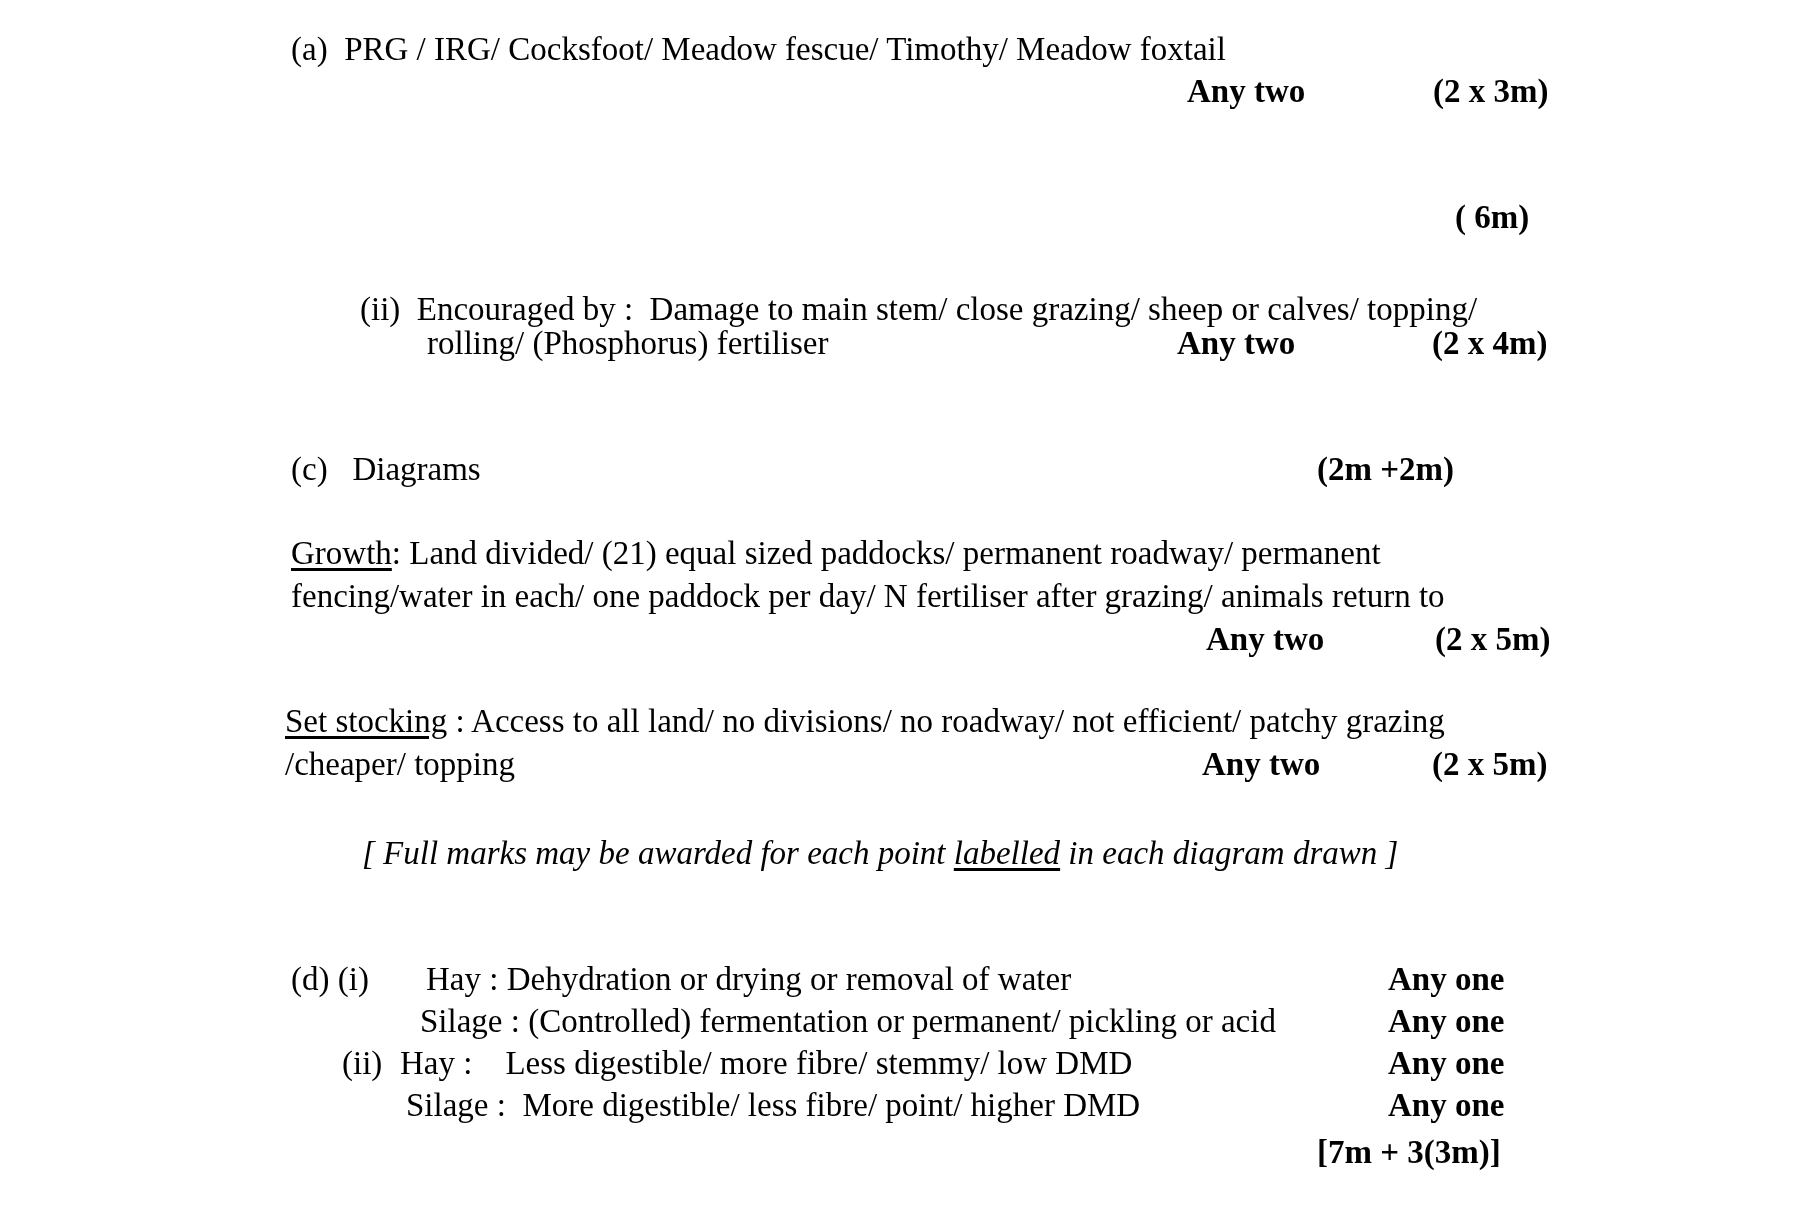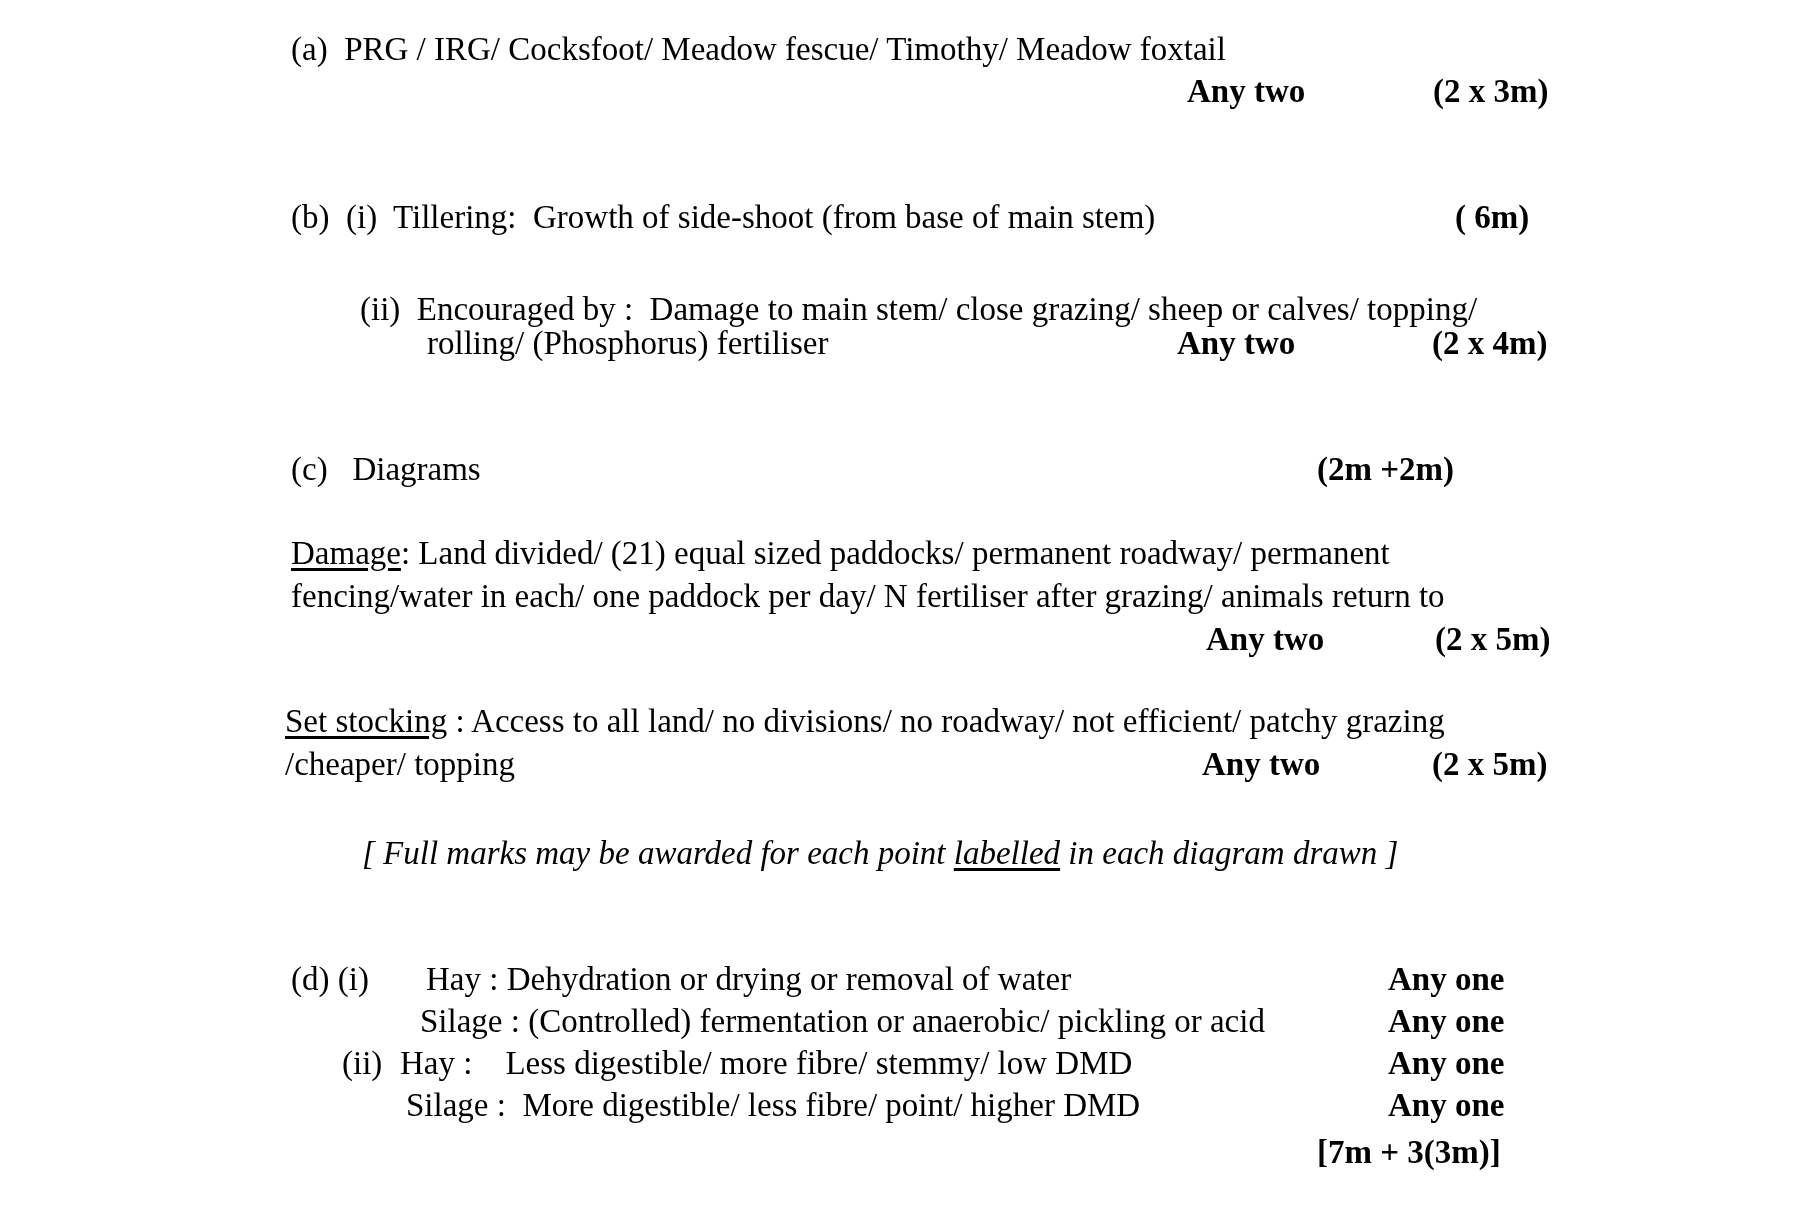--- a/index.html
+++ b/index.html
@@ -34,48 +34,47 @@
 </style>
 </head>
 <body>
 
 <div class="page">
 
   <span class="txt" style="left:291px; top:28px">(a)  PRG / IRG/ Cocksfoot/ Meadow fescue/ Timothy/ Meadow foxtail</span>
   <span class="txt bold" style="left:1187px; top:70px">Any two</span>
   <span class="txt bold" style="left:1433px; top:70px">(2 x 3m)</span>
 
-  <span class="txt" style="left:291px; top:196px">(b)  (i)  Tillering:  Growth of side-shoot (from base of main stem)</span>
   <span class="txt bold" style="left:1455px; top:196px">( 6m)</span>
 
   <span class="txt" style="left:360px; top:288px">(ii)  Encouraged by :  Damage to main stem/ close grazing/ sheep or calves/ topping/</span>
   <span class="txt" style="left:427px; top:322px">rolling/ (Phosphorus) fertiliser</span>
   <span class="txt bold" style="left:1177px; top:322px">Any two</span>
   <span class="txt bold" style="left:1432px; top:322px">(2 x 4m)</span>
 
   <span class="txt" style="left:291px; top:448px">(c)   Diagrams</span>
   <span class="txt bold" style="left:1317px; top:448px">(2m +2m)</span>
 
-  <span class="txt" style="left:291px; top:532px"><span class="u">Damage</span><span>: Land divided/ (21) equal sized paddocks/ permanent roadway/ permanent</span></span>
+  <span class="txt" style="left:291px; top:532px"><span class="u">Growth</span><span>: Land divided/ (21) equal sized paddocks/ permanent roadway/ permanent</span></span>
   <span class="txt" style="left:291px; top:575px">fencing/water in each/ one paddock per day/ N fertiliser after grazing/ animals return to</span>
   <span class="txt bold" style="left:1206px; top:618px">Any two</span>
   <span class="txt bold" style="left:1435px; top:618px">(2 x 5m)</span>
 
   <span class="txt" style="left:285px; top:743px">/cheaper/ topping</span>
   <span class="txt" style="left:285px; top:700px"><span class="u">Set stocking</span><span> : Access to all land/ no divisions/ no roadway/ not efficient/ patchy grazing</span></span>
   <span class="txt bold" style="left:1202px; top:743px">Any two</span>
   <span class="txt bold" style="left:1432px; top:743px">(2 x 5m)</span>
 
   <span class="txt italic" style="left:362px; top:832px"><span>[ Full marks may be awarded for each point </span><span class="u">labelled</span><span> in each diagram drawn ]</span></span>
 
   <span class="txt" style="left:291px; top:958px">(d) (i)</span>
   <span class="txt" style="left:426px; top:958px">Hay : Dehydration or drying or removal of water</span>
   <span class="txt bold" style="left:1388px; top:958px">Any one</span>
 
-  <span class="txt" style="left:420px; top:1000px">Silage : (Controlled) fermentation or anaerobic/ pickling or acid</span>
+  <span class="txt" style="left:420px; top:1000px">Silage : (Controlled) fermentation or permanent/ pickling or acid</span>
   <span class="txt bold" style="left:1388px; top:1000px">Any one</span>
 
   <span class="txt" style="left:342px; top:1042px">(ii)</span>
   <span class="txt" style="left:400px; top:1042px">Hay :    Less digestible/ more fibre/ stemmy/ low DMD</span>
   <span class="txt bold" style="left:1388px; top:1042px">Any one</span>
 
   <span class="txt" style="left:406px; top:1084px">Silage :  More digestible/ less fibre/ point/ higher DMD</span>
   <span class="txt bold" style="left:1388px; top:1084px">Any one</span>
 
   <span class="txt bold" style="left:1317px; top:1131px">[7m + 3(3m)]</span>

